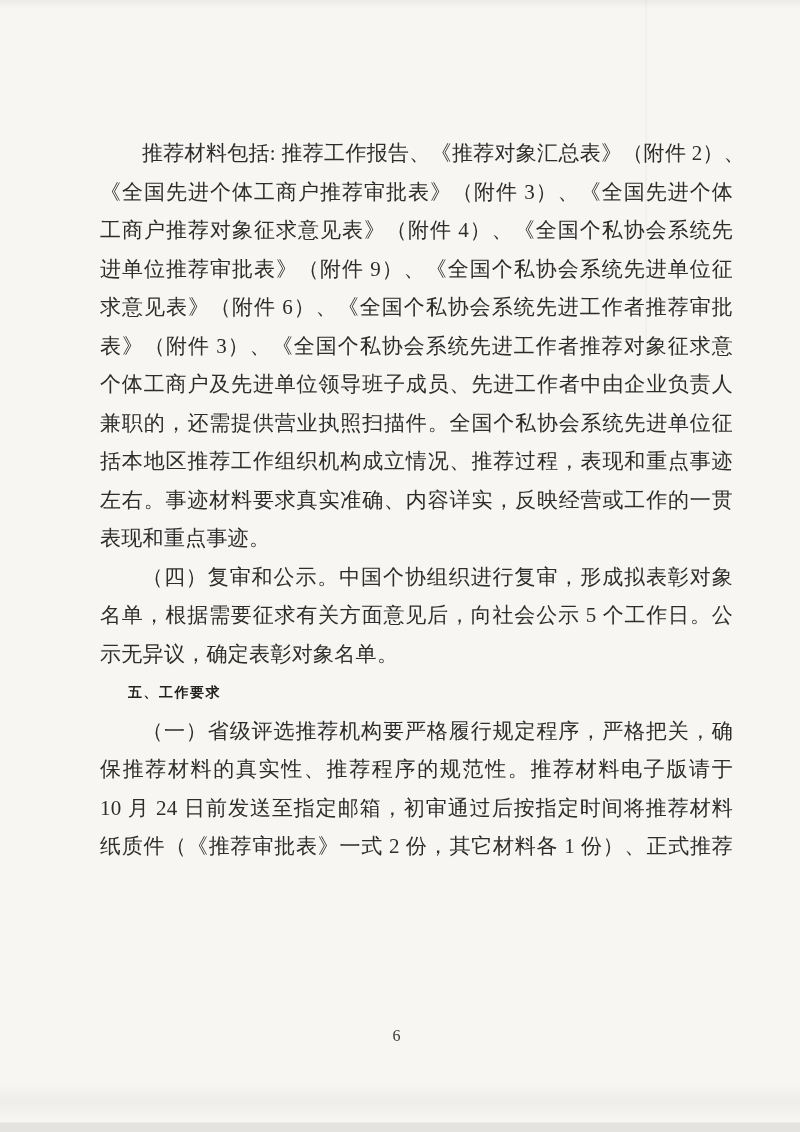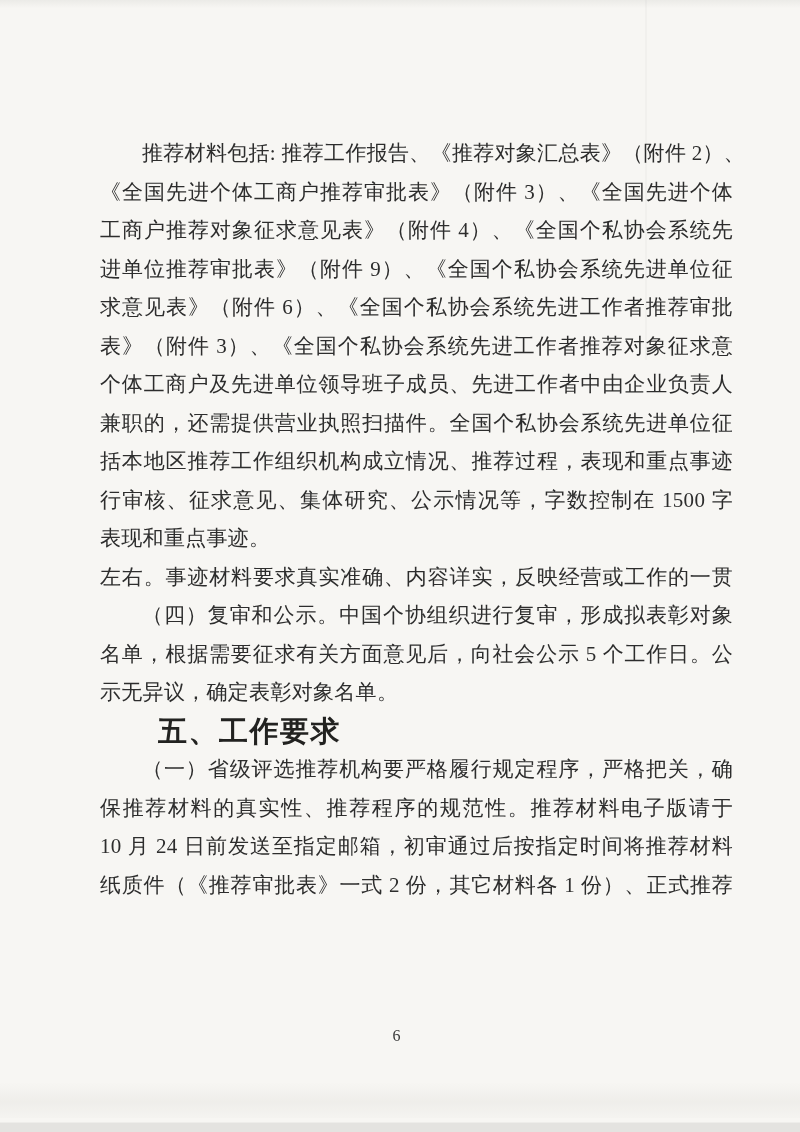--- a/index.html
+++ b/index.html
@@ -58,21 +58,21 @@
     text-align: justify;
     text-align-last: justify;
     text-justify: inter-character;
     white-space: nowrap;
   }
   .line.first { text-indent: 2em; }
   .line.last { text-align-last: left; }
   .heading .line {
     font-family: "Liberation Sans", "DejaVu Sans", sans-serif;
     font-weight: 700;
-    font-size: 29px;
+    font-size: 14px;
     letter-spacing: 1.5px;
     color: #222220;
   }
   .page-number {
     position: absolute;
     left: 0; top: 1027px;
     width: 794px;
     text-align: center;
     font-size: 16px;
     color: #3a3a3a;
@@ -89,23 +89,22 @@
     <div class="block paragraph">
       <div class="line first">推荐材料包括: 推荐工作报告、《推荐对象汇总表》（附件 2）、</div>
       <div class="line">《全国先进个体工商户推荐审批表》（附件 3）、《全国先进个体</div>
       <div class="line">工商户推荐对象征求意见表》（附件 4）、《全国个私协会系统先</div>
       <div class="line">进单位推荐审批表》（附件 9）、《全国个私协会系统先进单位征</div>
       <div class="line">求意见表》（附件 6）、《全国个私协会系统先进工作者推荐审批</div>
       <div class="line">表》（附件 3）、《全国个私协会系统先进工作者推荐对象征求意</div>
       <div class="line">个体工商户及先进单位领导班子成员、先进工作者中由企业负责人</div>
       <div class="line">兼职的，还需提供营业执照扫描件。全国个私协会系统先进单位征</div>
       <div class="line">括本地区推荐工作组织机构成立情况、推荐过程，表现和重点事迹</div>
-      <div class="line">行审核、征求意见、集体研究、公示情况等，字数控制在 1500 字</div>
+      <div class="line">左右。事迹材料要求真实准确、内容详实，反映经营或工作的一贯</div>
       <div class="line last">表现和重点事迹。</div>
-      <div class="line">左右。事迹材料要求真实准确、内容详实，反映经营或工作的一贯</div>
     </div>
     <div class="block paragraph">
       <div class="line first">（四）复审和公示。中国个协组织进行复审，形成拟表彰对象</div>
       <div class="line">名单，根据需要征求有关方面意见后，向社会公示 5 个工作日。公</div>
       <div class="line last">示无异议，确定表彰对象名单。</div>
     </div>
     <div class="block heading">
       <div class="line first last">五、工作要求</div>
     </div>
     <div class="block paragraph">

